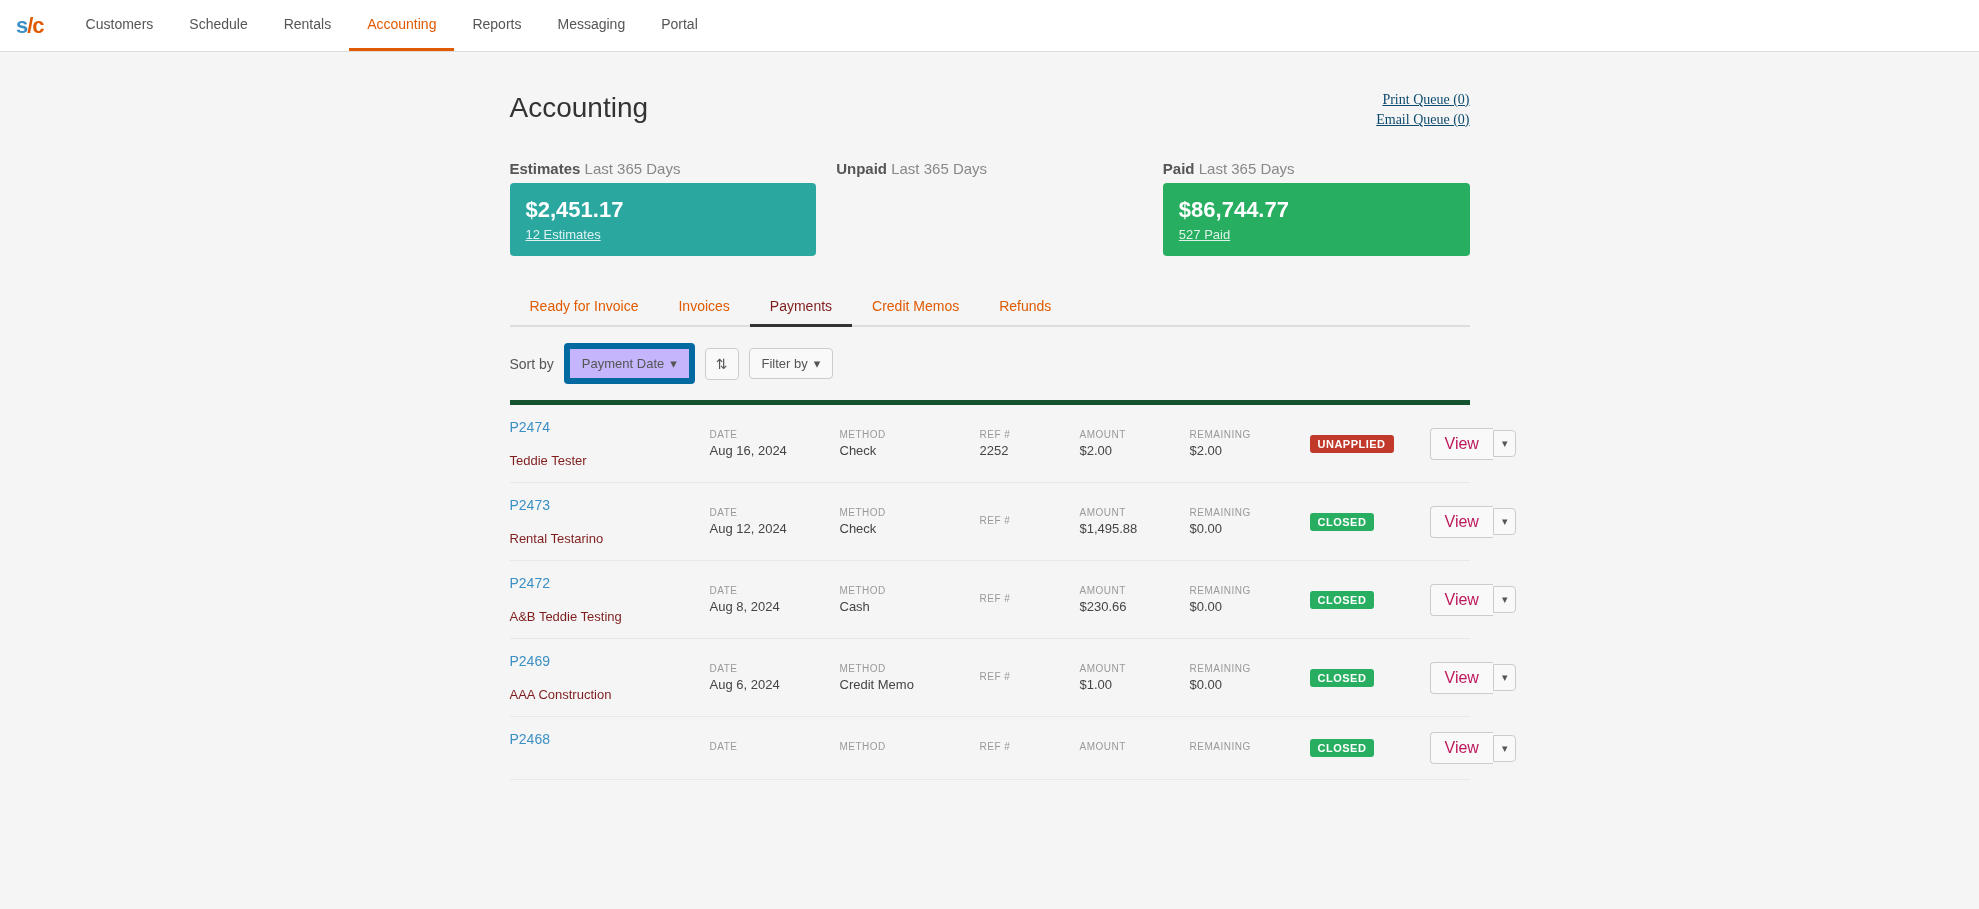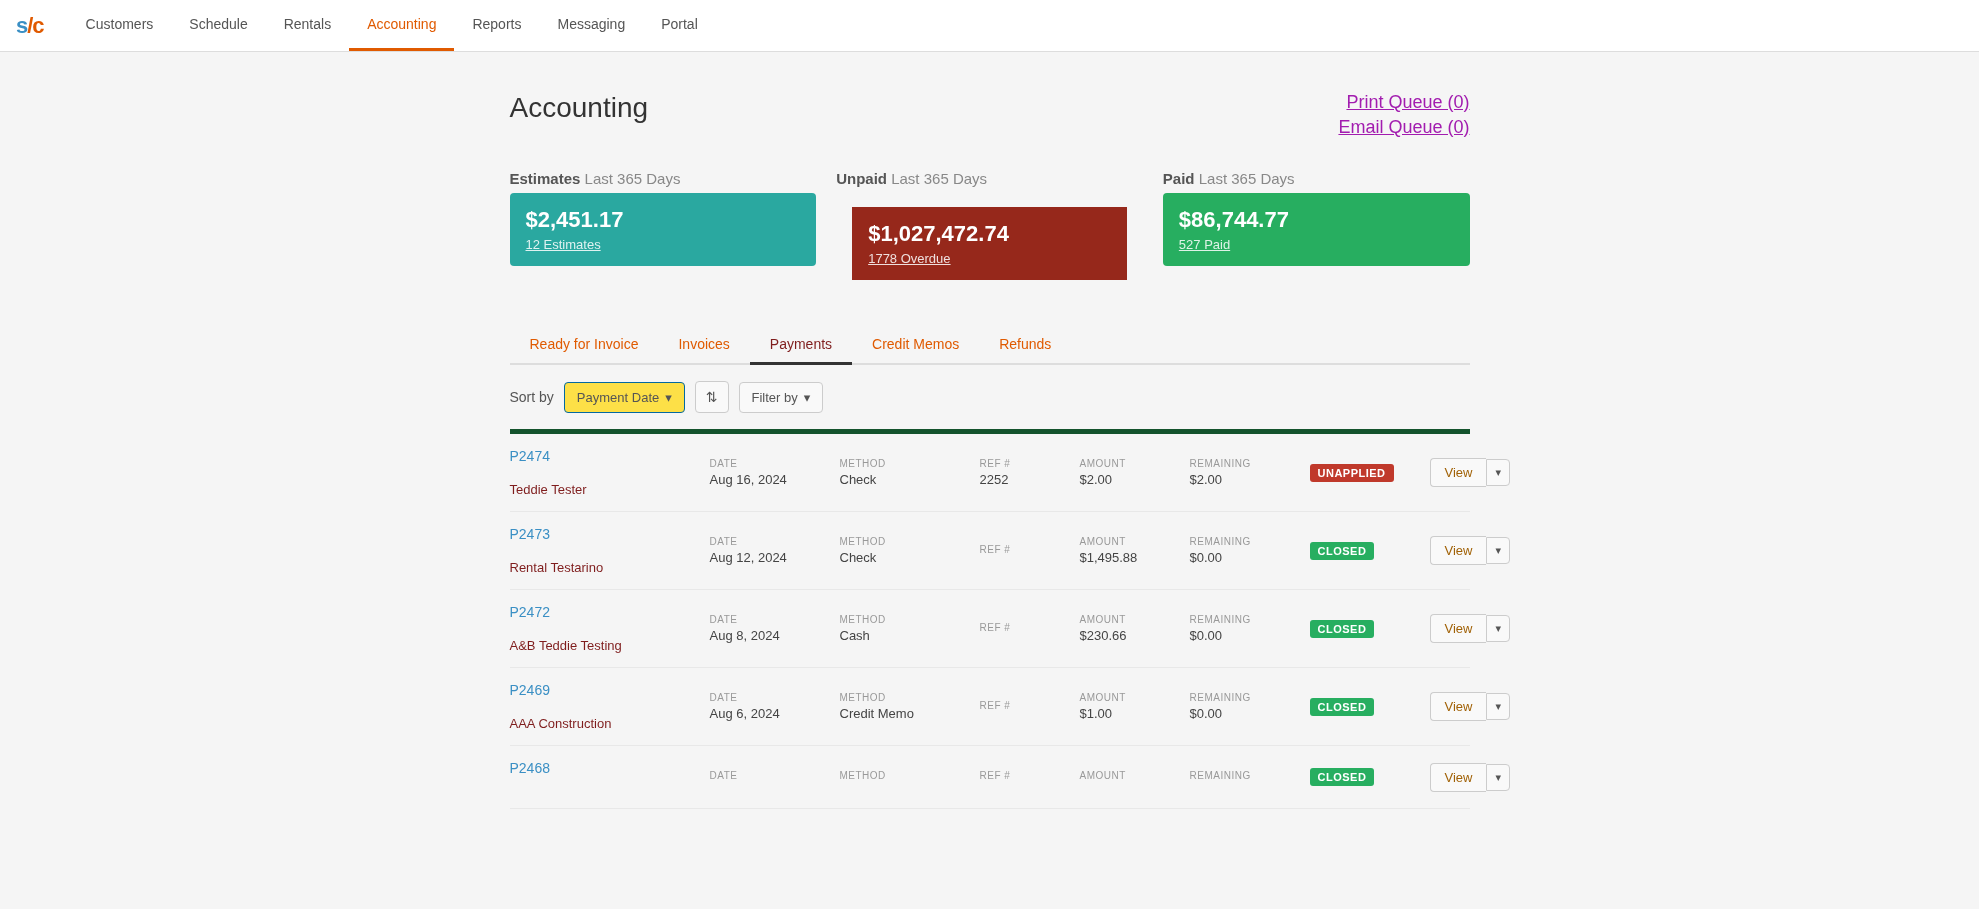--- a/index.html
+++ b/index.html
@@ -67,24 +67,25 @@
       font-weight: 400;
       color: #333;
     }
     .page-actions {
       display: flex;
       flex-direction: column;
       align-items: flex-end;
       gap: 4px;
     }
     .page-actions a {
-      color: #a21caf;
-      font-size: 18px;
+      color: #0c4a6e;
+      font-size: 14px;
       text-decoration: underline;
       cursor: pointer;
+      font-family: Liberation Serif, serif;
     }
 
     
     .summary-cards {
       display: flex;
       gap: 20px;
       margin-bottom: 32px;
     }
     .summary-card {
       flex: 1;
@@ -151,23 +152,23 @@
       display: flex;
       align-items: center;
       gap: 10px;
     }
     .sort-label { color: #555; font-size: 14px; }
     .sort-btn {
       display: flex;
       align-items: center;
       gap: 6px;
       padding: 7px 12px;
-      border: 1px solid #0369a1;
+      border: 6px solid #0369a1;
       border-radius: 4px;
-      background: #fde047;
+      background: #c4b5fd;
       cursor: pointer;
       font-size: 13px;
       color: #555;
     }
     .icon-btn {
       padding: 7px 10px;
       border: 1px solid #ccc;
       border-radius: 4px;
       background: #f9f9f9;
       cursor: pointer;
@@ -262,22 +263,22 @@
     }
     .badge-unapplied { background: #c0392b; color: #fff; }
     .badge-closed { background: #27ae60; color: #fff; }
     .view-btn {
       padding: 6px 14px;
       border: 1px solid #ccc;
       border-right: none;
       border-radius: 4px 0 0 4px;
       background: #f9f9f9;
       cursor: pointer;
-      font-size: 13px;
-      color: #a16207;
+      font-size: 16px;
+      color: #be185d;
     }
     .dropdown-btn {
       padding: 6px 8px;
       border: 1px solid #ccc;
       border-radius: 0 4px 4px 0;
       background: #f9f9f9;
       cursor: pointer;
       font-size: 11px;
       color: #555;
     }
@@ -324,24 +325,20 @@
         <div class="card-link">12 Estimates</div>
       </div>
     </div>
 
     <div class="summary-card">
       <div class="card-label">
         <strong>Unpaid</strong>
         <span>Last 365 Days</span>
       </div>
       <div class="card-body red-split">
-        <div class="card-body-half dark-red">
-          <div class="card-amount">$1,027,472.74</div>
-          <div class="card-link">1778 Overdue</div>
-        </div>
       </div>
     </div>
 
     <div class="summary-card">
       <div class="card-label">
         <strong>Paid</strong>
         <span>Last 365 Days</span>
       </div>
       <div class="card-body green">
         <div class="card-amount">$86,744.77</div>

